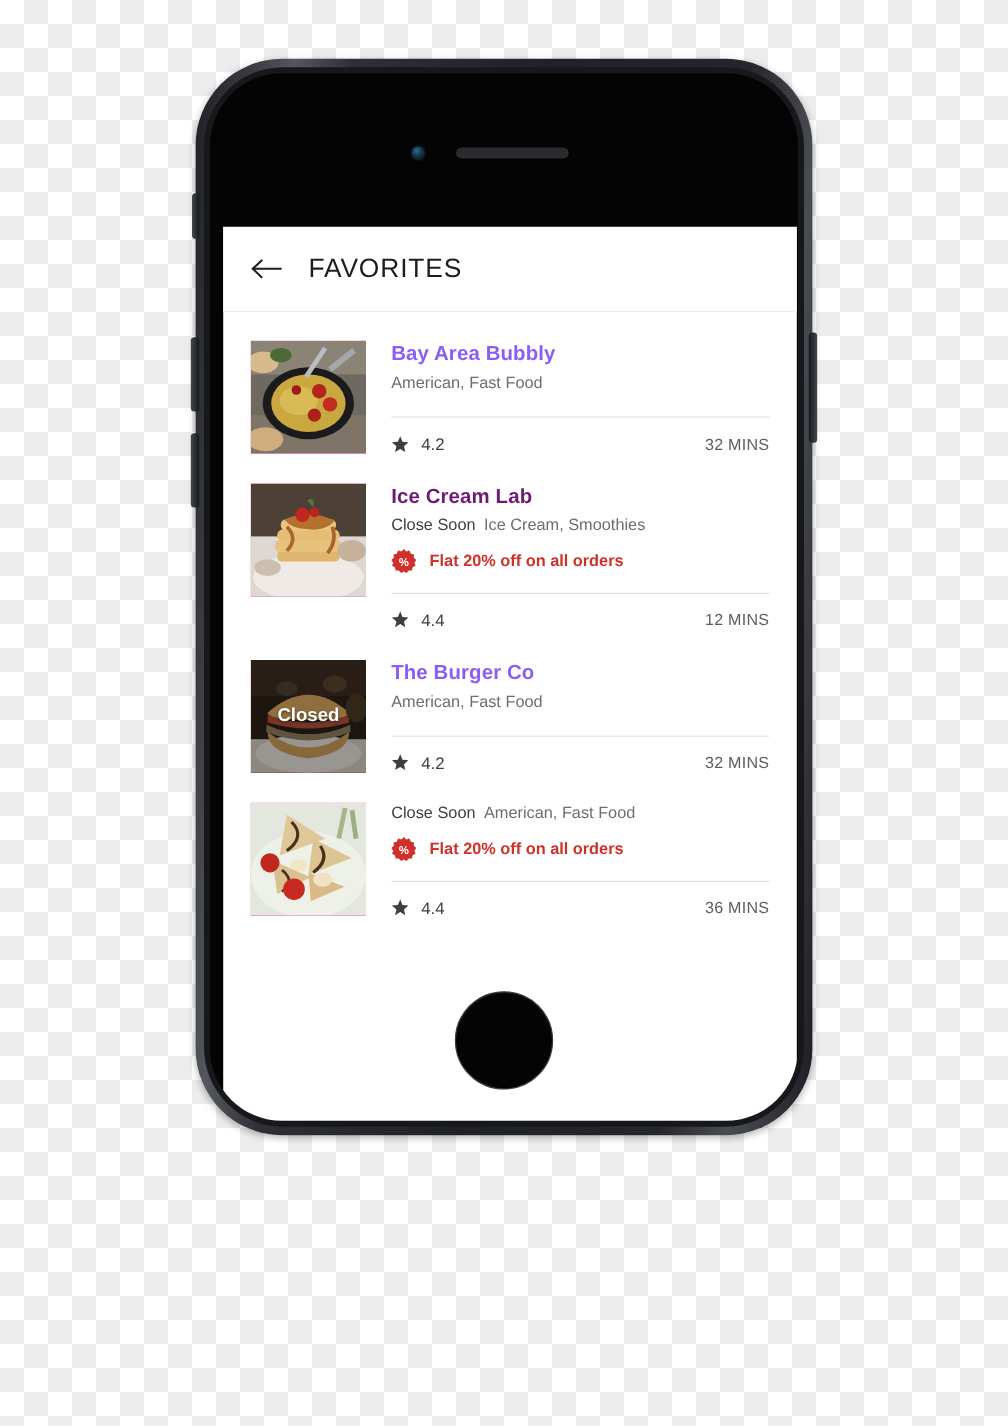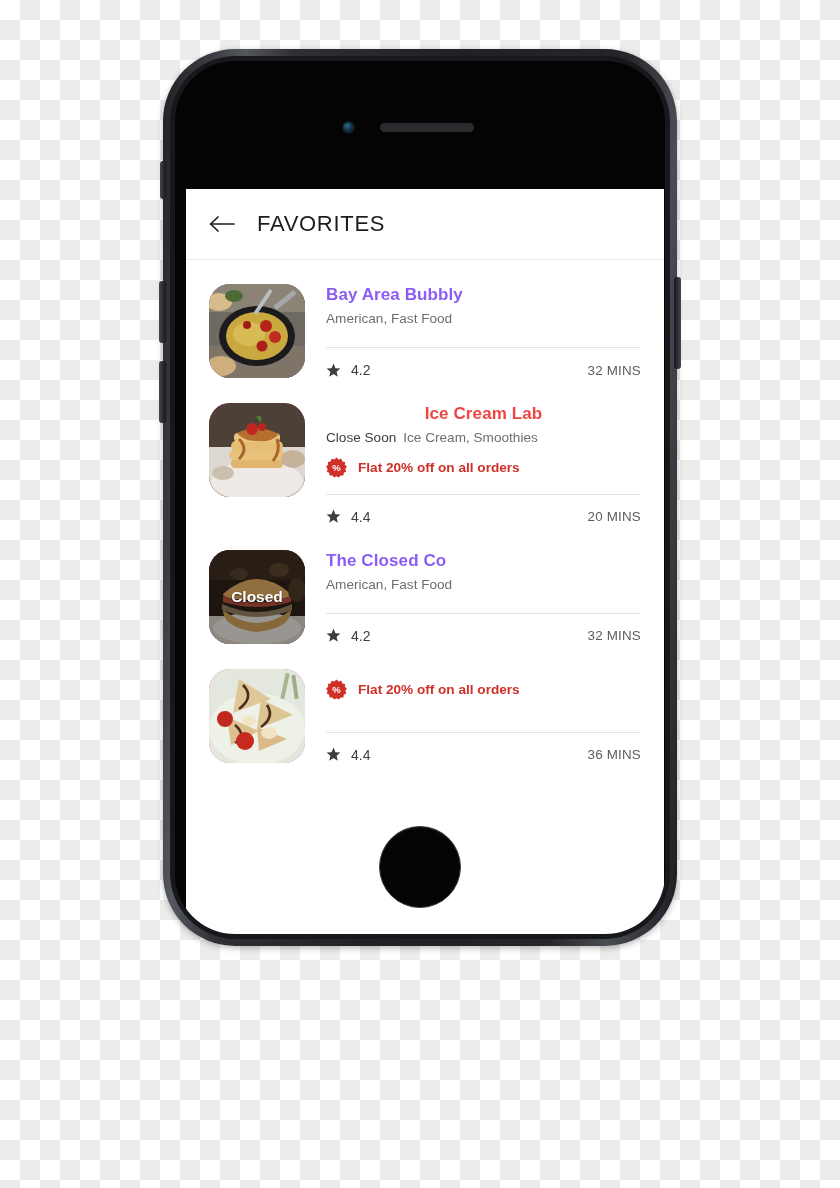--- a/index.html
+++ b/index.html
@@ -148,21 +148,20 @@
     box-sizing: border-box;
     margin-bottom: 25px;
   }
   .thumb-wrap {
     position: relative;
     width: 96px;
     height: 94px;
     flex: none;
     overflow: hidden;
     background: #ec4899;
-    border-radius: 21px;
   }
   .thumb-wrap .thumb-img {
     position: absolute;
     inset: 0;
     width: 100%;
     height: 100%;
   }
   .closed-overlay {
     position: absolute;
     inset: 0;
@@ -186,21 +185,21 @@
     min-width: 0;
   }
   .rest-name {
     font-size: 17px;
     font-weight: bold;
     color: #8b5cf6;
     line-height: 1.25;
     margin-bottom: 5px;
     letter-spacing: 0.1px;
   }
-  .rest-name.dim { color: #ef4444; font-weight: bold; text-align: center; }
+  .rest-name.dim { color: #701a75; font-weight: bold; }
 
   .meta-row {
     font-size: 13.6px;
     color: #6e6e6e;
     line-height: 1.3;
     white-space: nowrap;
   }
   .close-soon {
     color: #404040;
     margin-right: 7px;
@@ -370,21 +369,21 @@
             <div class="divider"></div>
             <div class="stats-row">
               <div class="rating">
                 <span class="star-icon">
                   <svg viewBox="0 0 15 15" width="15" height="15" aria-hidden="true">
                     <path d="M7.5 0.6 L9.43 5.2 L14.4 5.6 L10.63 8.86 L11.77 13.7 L7.5 11.1 L3.23 13.7 L4.37 8.86 L0.6 5.6 L5.57 5.2 Z" fill="#3e3e3e"></path>
                   </svg>
                 </span>
                 <span class="rating-value">4.4</span>
               </div>
-              <div class="eta">20 MINS</div>
+              <div class="eta">12 MINS</div>
             </div>
           </div>
         </div>
 
         <div class="rest-card">
           <div class="thumb-wrap">
             <svg class="thumb-img" viewBox="0 0 96 94" preserveAspectRatio="none" aria-hidden="true">
               <rect width="96" height="94" fill="#2b2118"></rect>
               <rect y="0" width="96" height="30" fill="#3c2d20"></rect>
               <rect y="66" width="96" height="28" fill="#cfc8bf"></rect>
@@ -395,21 +394,21 @@
               <path d="M14 60 Q48 86 82 60 Q82 78 48 82 Q14 78 14 60Z" fill="#c79a58"></path>
               <ellipse cx="30" cy="24" rx="9" ry="6" fill="#50402e"></ellipse>
               <ellipse cx="70" cy="20" rx="10" ry="7" fill="#57452f"></ellipse>
               <ellipse cx="88" cy="40" rx="9" ry="12" fill="#4a3826"></ellipse>
             </svg>
             <div class="closed-overlay">
               <span class="closed-text">Closed</span>
             </div>
           </div>
           <div class="card-body">
-            <div class="rest-name">The Closed Co</div>
+            <div class="rest-name">The Burger Co</div>
             <div class="meta-row">
               <span class="cuisine">American, Fast Food</span>
             </div>
             <div class="card-spacer"></div>
             <div class="divider"></div>
             <div class="stats-row">
               <div class="rating">
                 <span class="star-icon">
                   <svg viewBox="0 0 15 15" width="15" height="15" aria-hidden="true">
                     <path d="M7.5 0.6 L9.43 5.2 L14.4 5.6 L10.63 8.86 L11.77 13.7 L7.5 11.1 L3.23 13.7 L4.37 8.86 L0.6 5.6 L5.57 5.2 Z" fill="#3e3e3e"></path>
@@ -436,20 +435,23 @@
               <path d="M26 56 Q38 66 26 74" stroke="#4a2d1a" stroke-width="2.4" fill="none"></path>
               <circle cx="16" cy="50" r="8" fill="#c2271f"></circle>
               <circle cx="36" cy="72" r="9" fill="#c5291f"></circle>
               <ellipse cx="60" cy="64" rx="8" ry="6" fill="#f0e2c2"></ellipse>
               <ellipse cx="40" cy="52" rx="7" ry="5" fill="#f2e5c6"></ellipse>
               <rect x="74" y="4" width="4" height="26" fill="#a8b48e" transform="rotate(12 76 17)"></rect>
               <rect x="84" y="6" width="4" height="24" fill="#9fae84" transform="rotate(-8 86 18)"></rect>
             </svg>
           </div>
           <div class="card-body">
+            <div class="meta-row">
+              <span class="close-soon">Close Soon</span><span class="cuisine">American, Fast Food</span>
+            </div>
             <div class="offer-row">
               <span class="offer-badge">
                 <svg viewBox="0 0 21 21" width="21" height="21" aria-hidden="true">
                   <path d="M10.5 0.6 L12.6 2.5 L15.3 1.8 L16.4 4.4 L19.1 5 L18.8 7.8 L20.9 9.6 L19.3 11.9 L20.3 14.5 L17.8 15.7 L17.4 18.5 L14.6 18.5 L12.8 20.6 L10.5 19.3 L8.2 20.6 L6.4 18.5 L3.6 18.5 L3.2 15.7 L0.7 14.5 L1.7 11.9 L0.1 9.6 L2.2 7.8 L1.9 5 L4.6 4.4 L5.7 1.8 L8.4 2.5 Z" fill="#cf3028"></path>
                   <text x="10.5" y="14.3" font-family="Liberation Sans, sans-serif" font-size="9.5" font-weight="bold" fill="#ffffff" text-anchor="middle">%</text>
                 </svg>
               </span>
               <span class="offer-text">Flat 20% off on all orders</span>
             </div>
             <div class="card-spacer"></div>

